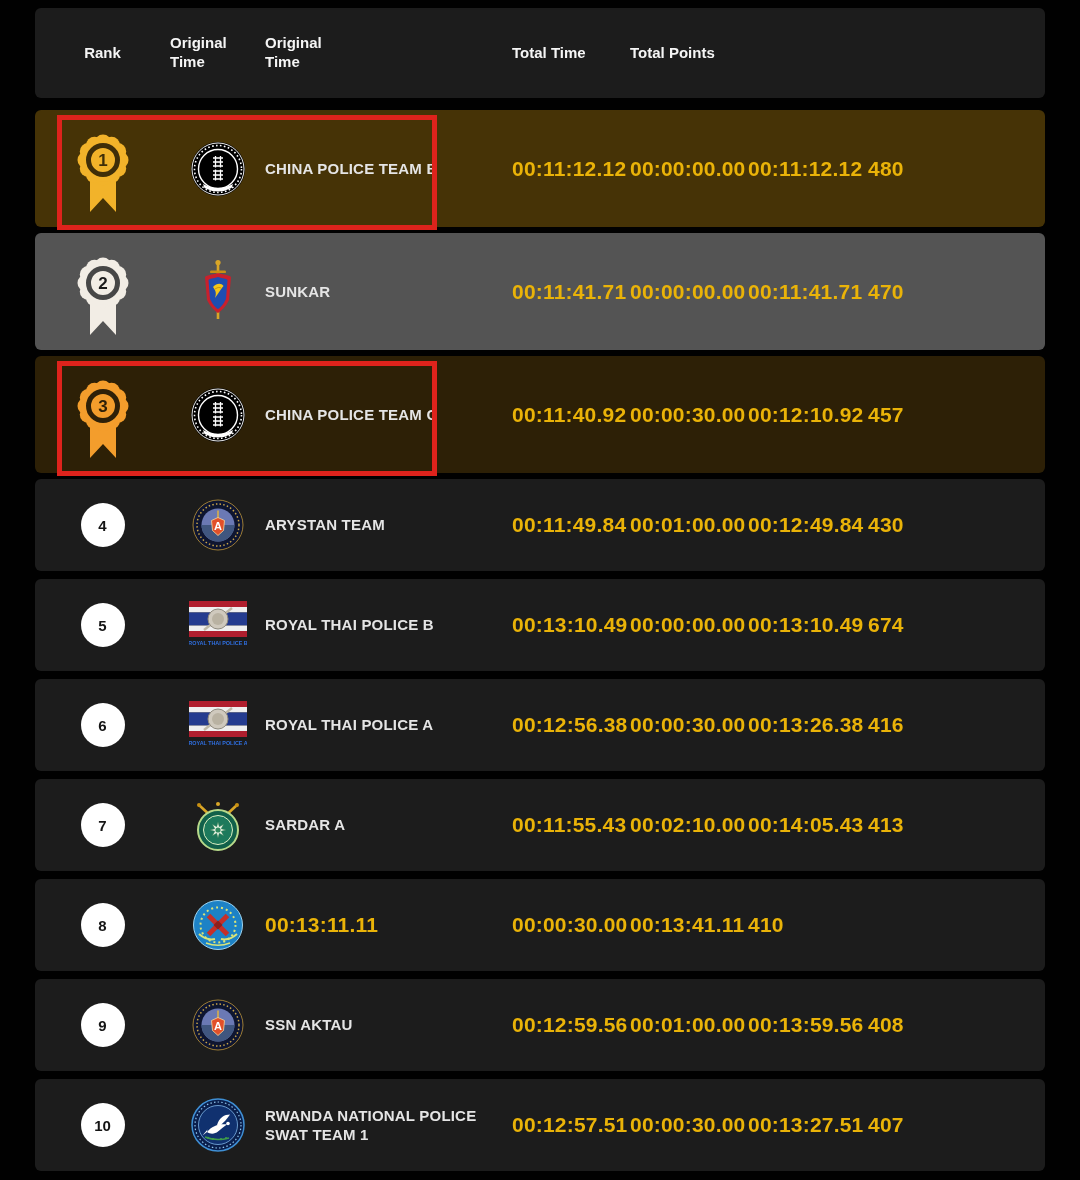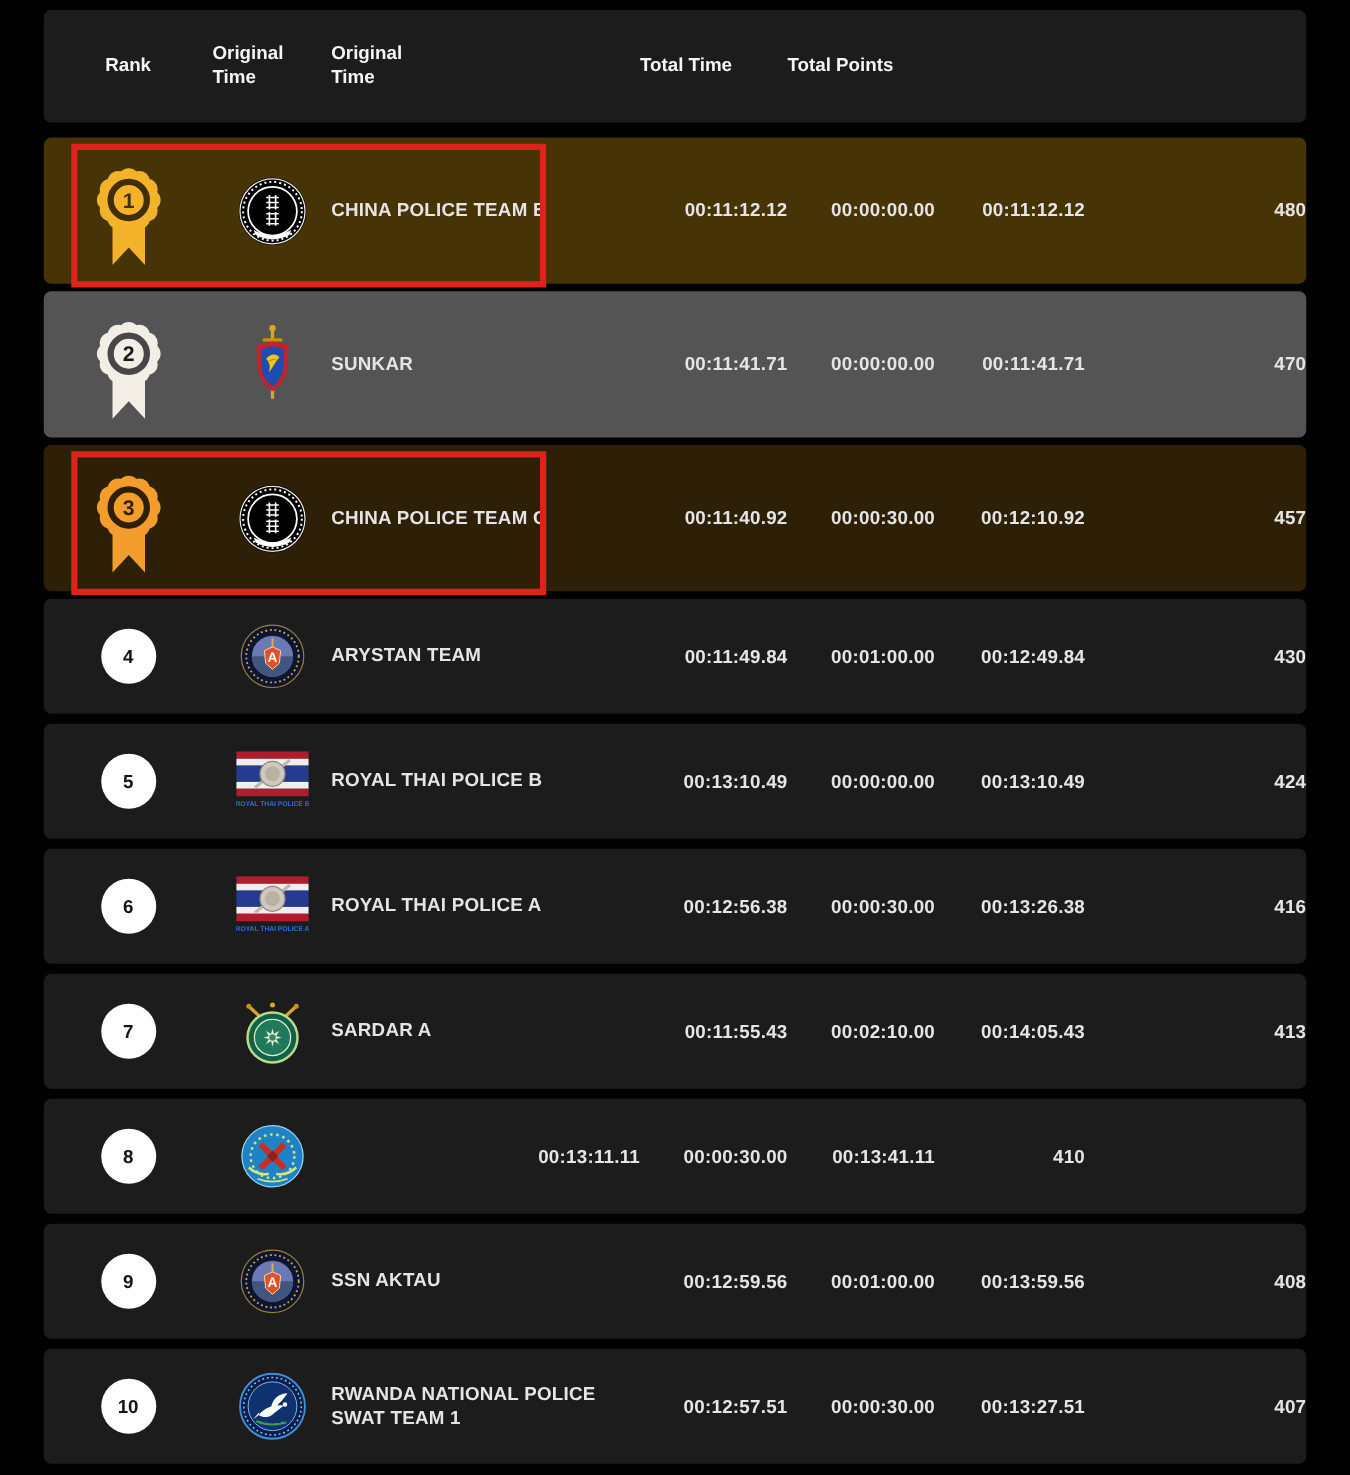--- a/index.html
+++ b/index.html
@@ -27,21 +27,21 @@
   .hdr.narrow{max-width:70px;}
   .cell-rank{justify-self:center;display:flex;align-items:center;justify-content:center;}
   .rank-circle{
     width:44px;height:44px;border-radius:50%;background:#ffffff;
     display:flex;align-items:center;justify-content:center;
     color:#141414;font-weight:700;font-size:15px;
   }
   .cell-logo{justify-self:center;display:flex;align-items:center;justify-content:center;}
   .cell-name{color:#e5e5e5;font-weight:700;font-size:15px;line-height:1.3;
     max-width:215px;letter-spacing:.2px;}
-  .cell-time,.cell-points{color:#e5e5e5;font-weight:700;font-size:15px;letter-spacing:.2px;text-align:right;}
+  .cell-time,.cell-points{color:#eab308;font-weight:700;font-size:21px;letter-spacing:.2px;}
   .hl-box{
     position:absolute;left:22px;top:5px;width:370px;height:105px;
     border:5px solid #de231c;pointer-events:none;z-index:5;
   }
   svg{display:block;}
 </style>
 </head>
 <body>
 
 <div id="board">
@@ -211,21 +211,21 @@
     <line x1="15" y1="29" x2="43" y2="7" stroke="#bfb9a8" stroke-width="2.4"></line>
     <circle cx="29" cy="18" r="10" fill="#cfc9bd" stroke="#8f8a7e" stroke-width="1"></circle>
     <circle cx="29" cy="18" r="6" fill="#b9b2a2"></circle>
     <text x="29" y="44" text-anchor="middle" font-family="Liberation Sans, sans-serif" font-size="5.4" font-weight="700" fill="#2f6fe0">ROYAL THAI POLICE B</text>
   </svg>
         </div>
     <div class="cell-name">ROYAL THAI POLICE B</div>
     <div class="cell-time">00:13:10.49</div>
     <div class="cell-time">00:00:00.00</div>
     <div class="cell-time">00:13:10.49</div>
-    <div class="cell-points">424</div>
+    <div class="cell-points">674</div>
       </div>
       <div class="card row ">
 
     <div class="cell-rank">
           <div class="rank-circle">6</div>
         </div>
     <div class="cell-logo">
   <svg width="58" height="48" viewBox="0 0 58 48">
     <rect x="0" y="0" width="58" height="6" fill="#b01e2e"></rect>
     <rect x="0" y="6" width="58" height="5.5" fill="#efefef"></rect>

